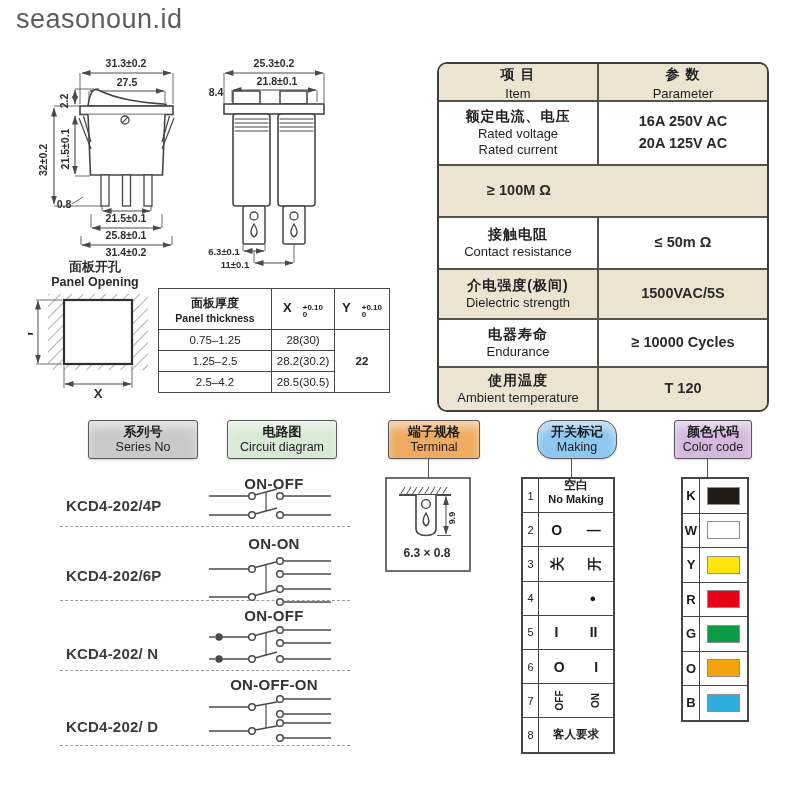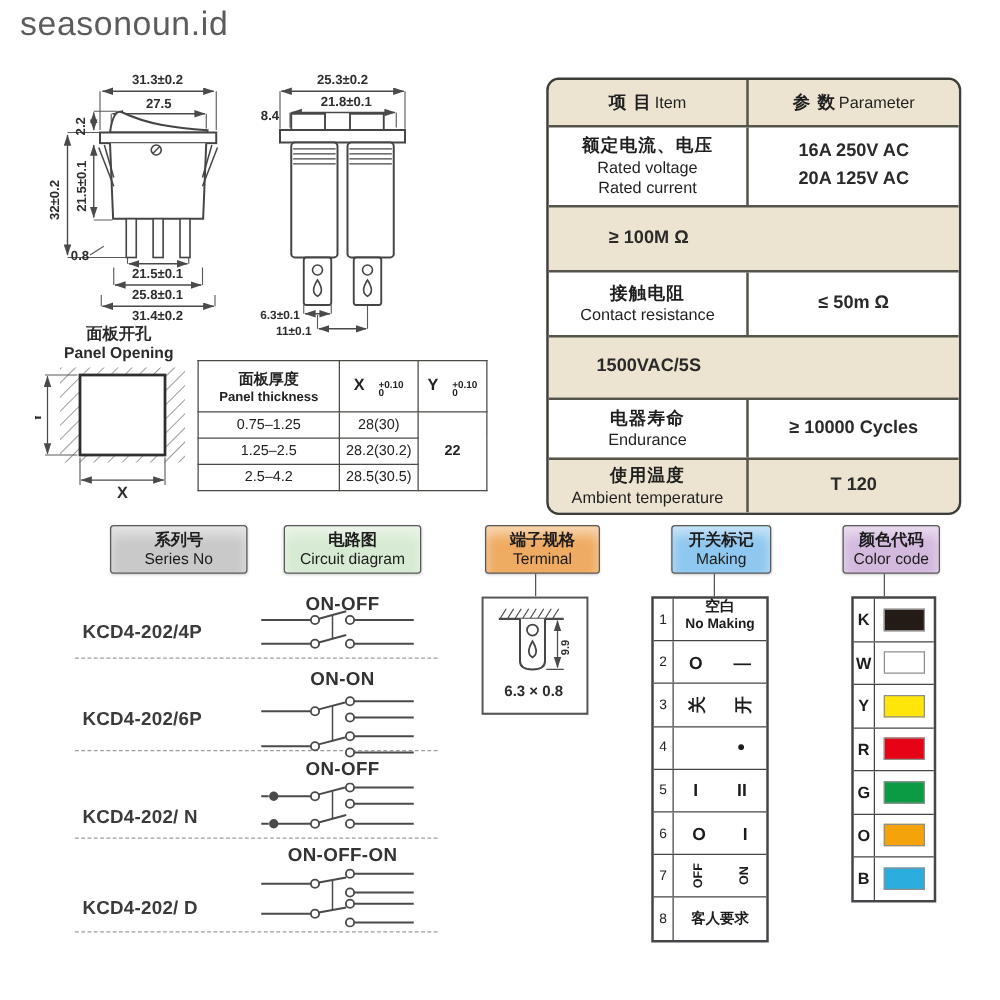--- a/index.html
+++ b/index.html
@@ -17,21 +17,21 @@
 
   
   #specTable{left:437px;top:62px;width:328px;border:2.4px solid #3f3e36;border-radius:10px;
              overflow:hidden;background:#fff}
   .srow{display:grid;grid-template-columns:160px 1fr;border-top:2px solid #55544a}
   .srow:first-child{border-top:none}
   .scell{display:flex;flex-direction:column;justify-content:center;align-items:center;
          text-align:center;padding:2px 4px}
   .scell.item{border-right:2px solid #55544a}
   .beige{background:#ece4d1}
-  .hcell{flex-direction:row;gap:2px;align-items:center}
+  .hcell{flex-direction:column;gap:2px;align-items:center}
   .zh{font-weight:700;font-size:14px;letter-spacing:1px;color:#1f1f1f}
   .en{font-size:13px;color:#1f1f1f;white-space:pre-line;line-height:1.25}
   .val{font-size:14.5px;font-weight:700;color:#2a2a2a;white-space:pre-line;line-height:1.5}
 
   
   #poTitle{left:40px;top:260px;width:110px;text-align:center;line-height:1.15}
   #poTitle .t1{font-size:13px;font-weight:700}
   #poTitle .t2{font-size:12.5px;font-weight:700}
 
   
@@ -237,20 +237,24 @@
     <div class="srow" style="height:50px">
       <div class="scell item">
         <span class="zh">接触电阻</span>
         <span class="en">Contact resistance</span>
       </div>
       <div class="scell">
         <span class="val">≤ 50m Ω</span>
       </div>
     </div>
     <div class="srow beige" style="height:48px">
+      <div class="scell item">
+        <span class="zh">介电强度(极间)</span>
+        <span class="en">Dielectric strength</span>
+      </div>
       <div class="scell">
         <span class="val">1500VAC/5S</span>
       </div>
     </div>
     <div class="srow" style="height:46px">
       <div class="scell item">
         <span class="zh">电器寿命</span>
         <span class="en">Endurance</span>
       </div>
       <div class="scell">
@@ -335,21 +339,21 @@
     <span class="en2">Series No</span>
   </div>
   <div class="secbox" style="left: 227px; width: 100px; background: rgb(215, 234, 211);">
     <span class="zh2">电路图</span>
     <span class="en2">Circuit diagram</span>
   </div>
   <div class="secbox" style="left: 388px; width: 82px; background: rgb(239, 171, 97);">
     <span class="zh2">端子规格</span>
     <span class="en2">Terminal</span>
   </div>
-  <div class="secbox" style="left: 537px; width: 70px; background: rgb(142, 199, 239);">
+  <div class="secbox" style="left: 537px; width: 70px; background: rgb(142, 199, 239); border-radius: 15px;">
     <span class="zh2">开关标记</span>
     <span class="en2">Making</span>
   </div>
   <div class="secbox" style="left: 674px; width: 68px; background: rgb(211, 185, 222);">
     <span class="zh2">颜色代码</span>
     <span class="en2">Color code</span>
   </div>
   <div class="conn" style="left:428px"></div>
   <div class="conn" style="left:571px"></div>
   <div class="conn" style="left:707px"></div>

